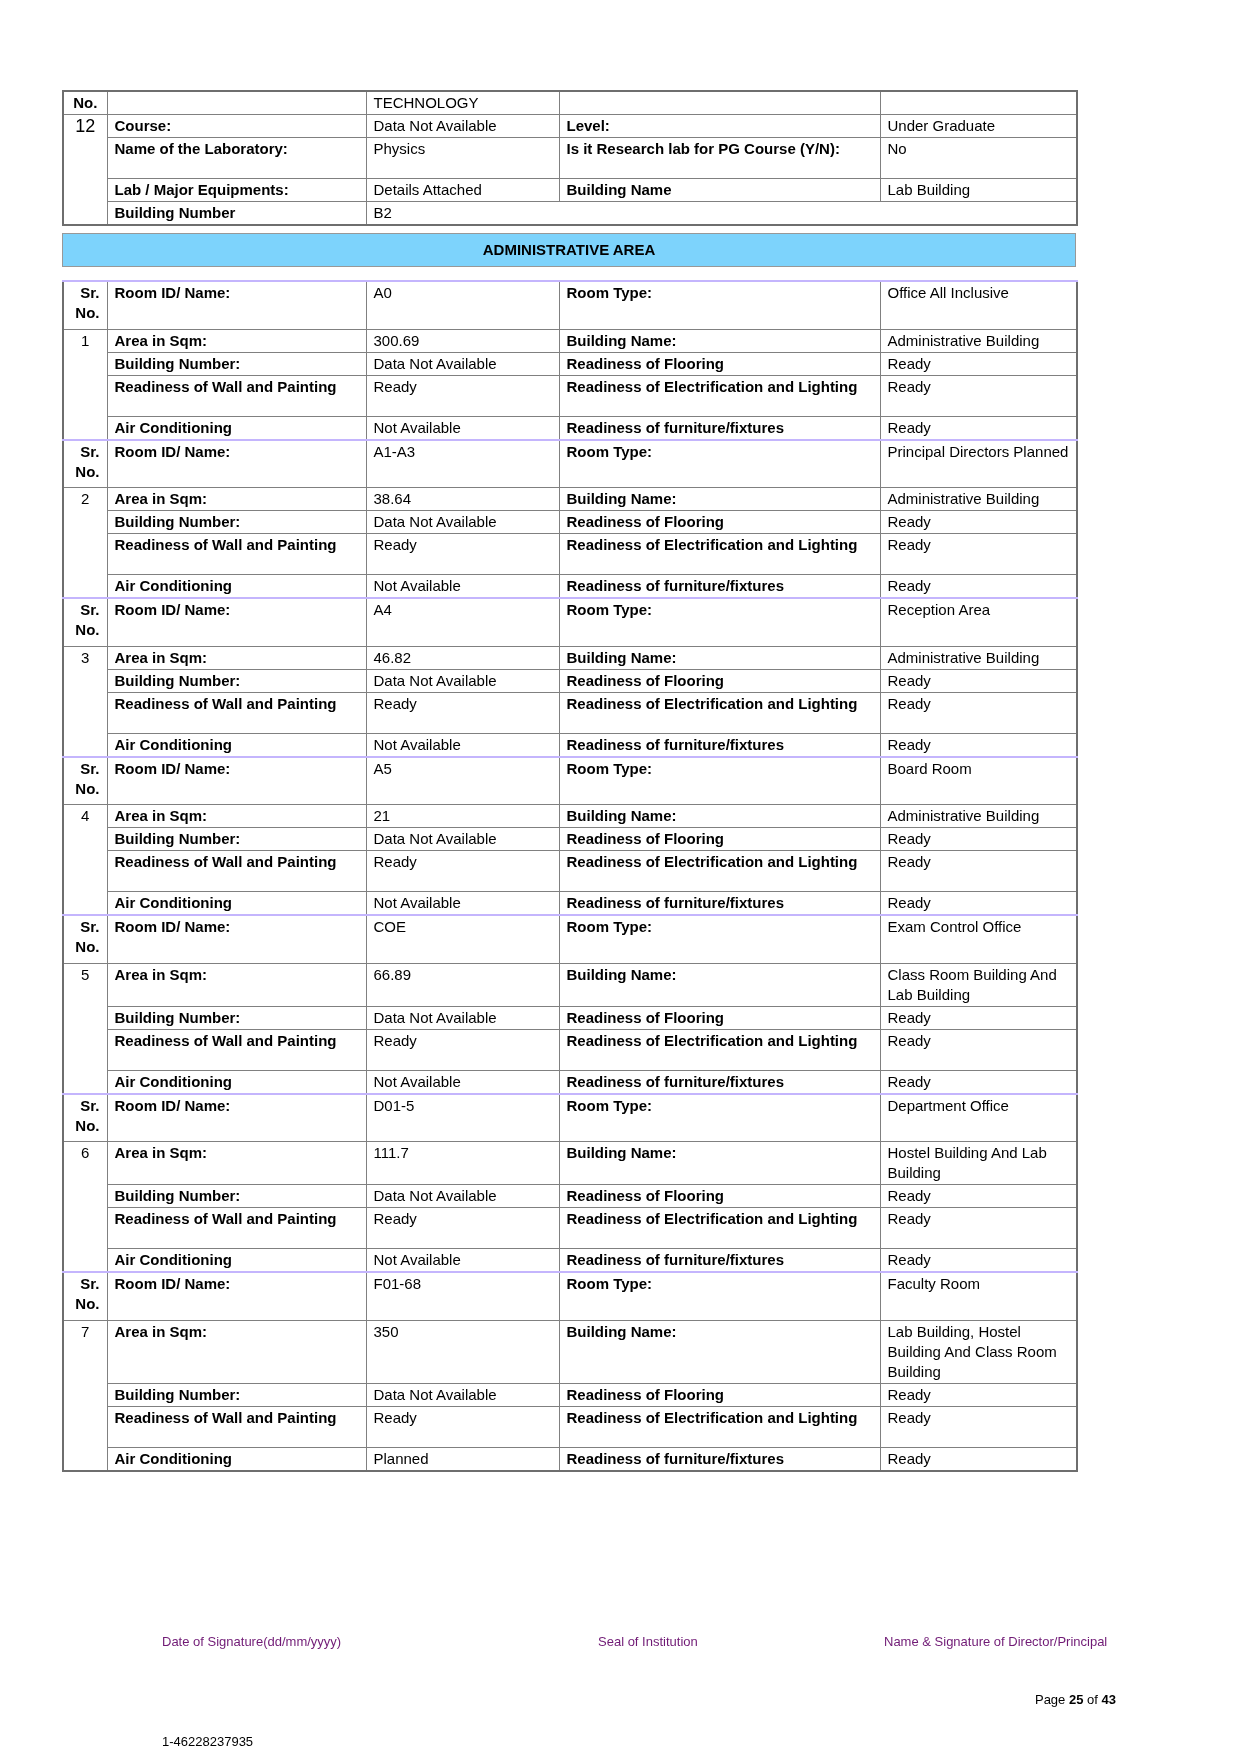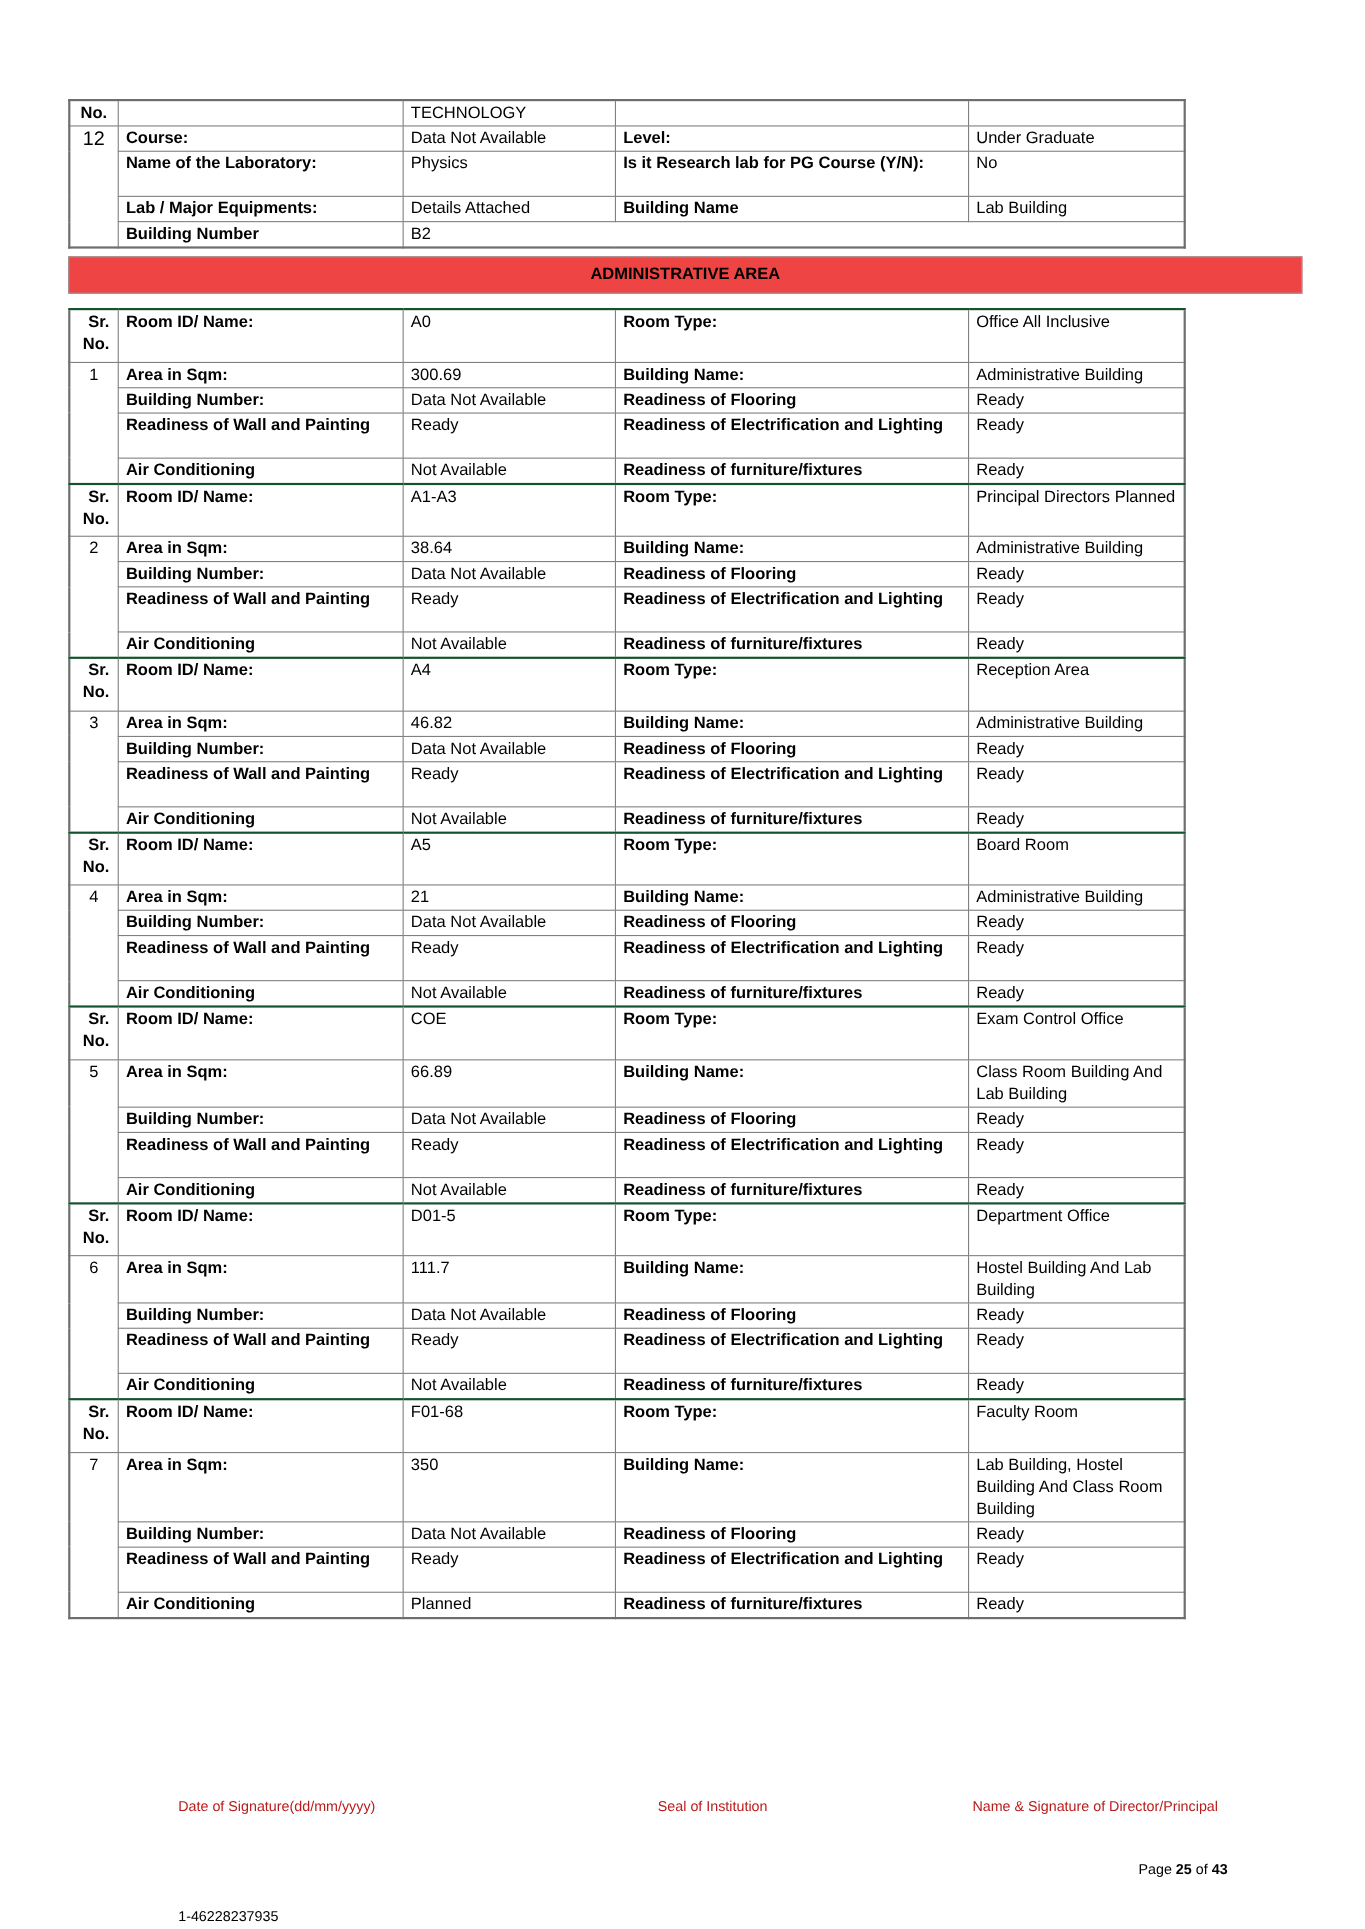--- a/index.html
+++ b/index.html
@@ -19,32 +19,32 @@
   td.sr  { font-weight:bold; text-align:right; padding-left:2px; padding-right:3px; }
   td.c   { text-align:center; }
 
   .top-table { position:absolute; left:62px; top:90px; }
   .tt-h  > td { height:22px; }
   .tt-r1 > td { height:22px; }
   .tt-r2 > td { height:41px; }
   .tt-r3 > td { height:22px; }
   .tt-r4 > td { height:22px; }
 
-  .banner { position:absolute; left:62px; top:233px; width:1122px; height:34px;
-            background:#ef4444; border:1px solid #989898; text-align:center;
+  .banner { position:absolute; left:62px; top:233px; width:1014px; height:34px;
+            background:#7dd3fc; border:1px solid #989898; text-align:center;
             font-weight:bold; font-size:15px; line-height:32px; }
 
   .admin-table { position:absolute; left:62px; top:280px; }
-  tr.rid  > td { height:48px; border-top:2px solid #14532d; }
+  tr.rid  > td { height:48px; border-top:2px solid #c4b5fd; }
   tr.area > td { height:22px; }
   tr.bn   > td { height:21px; }
   tr.wall > td { height:41px; }
   tr.ac   > td { height:20px; }
 
-  .footer-label { position:absolute; font-size:13px; color:#b91c1c; white-space:nowrap; }
+  .footer-label { position:absolute; font-size:13px; color:#701a75; white-space:nowrap; }
   .f-date { left:162px; top:1634px; }
   .f-seal { left:598px; top:1634px; }
   .f-name { left:884px; top:1634px; }
   .docid  { position:absolute; left:162px; top:1692px; font-size:13px;margin-top:42px; }
   .pageline { position:absolute; right:125px; top:1692px; font-size:13px; white-space:nowrap; }
   .pageline .b { font-weight:bold; }
 </style>
 </head>
 <body>
 

